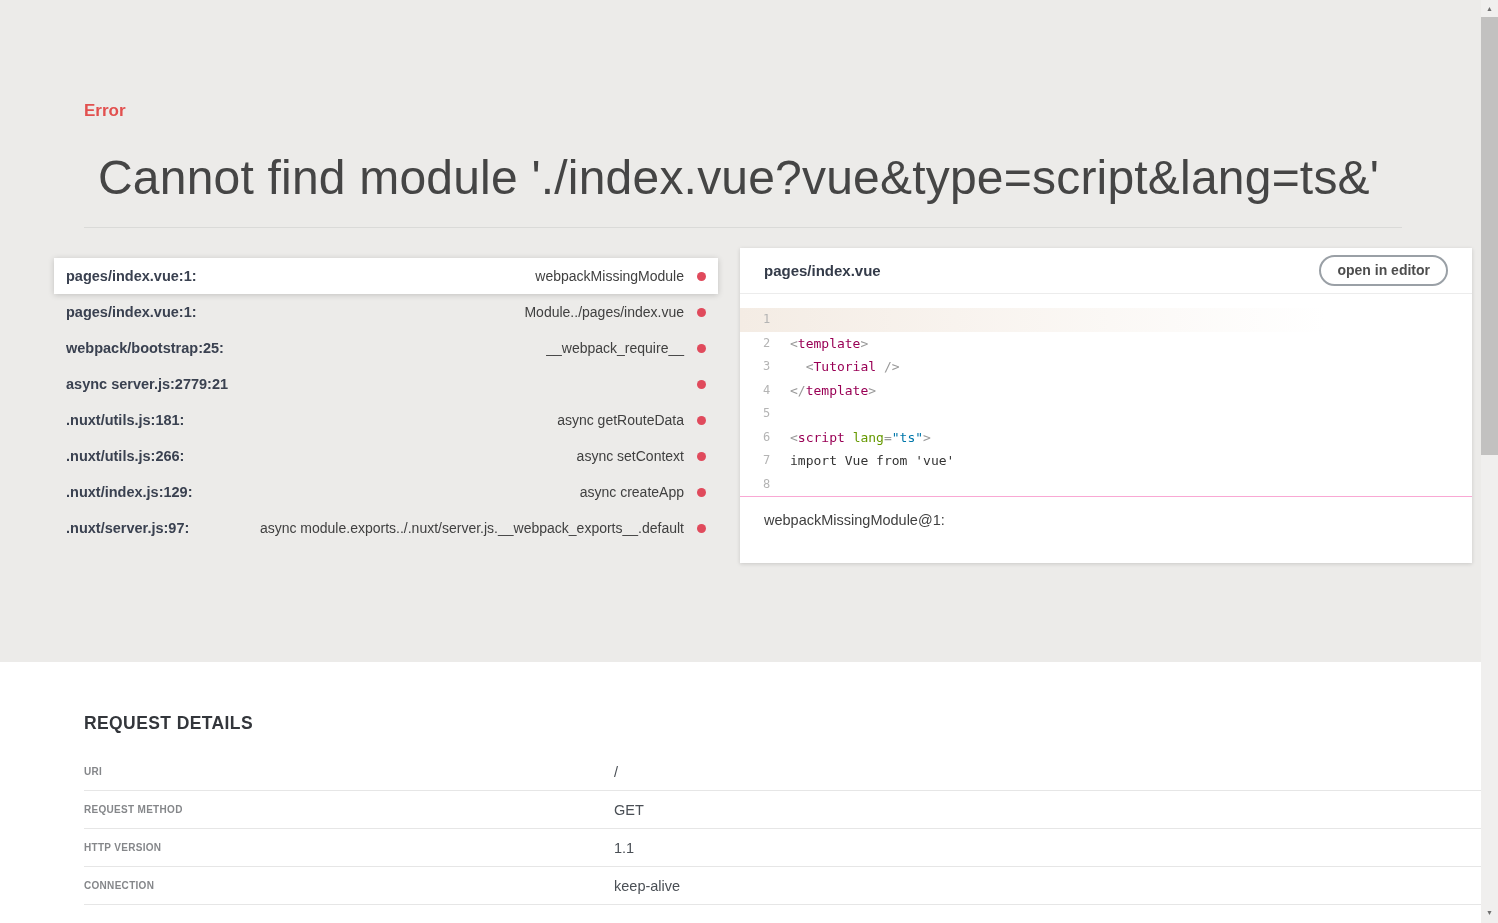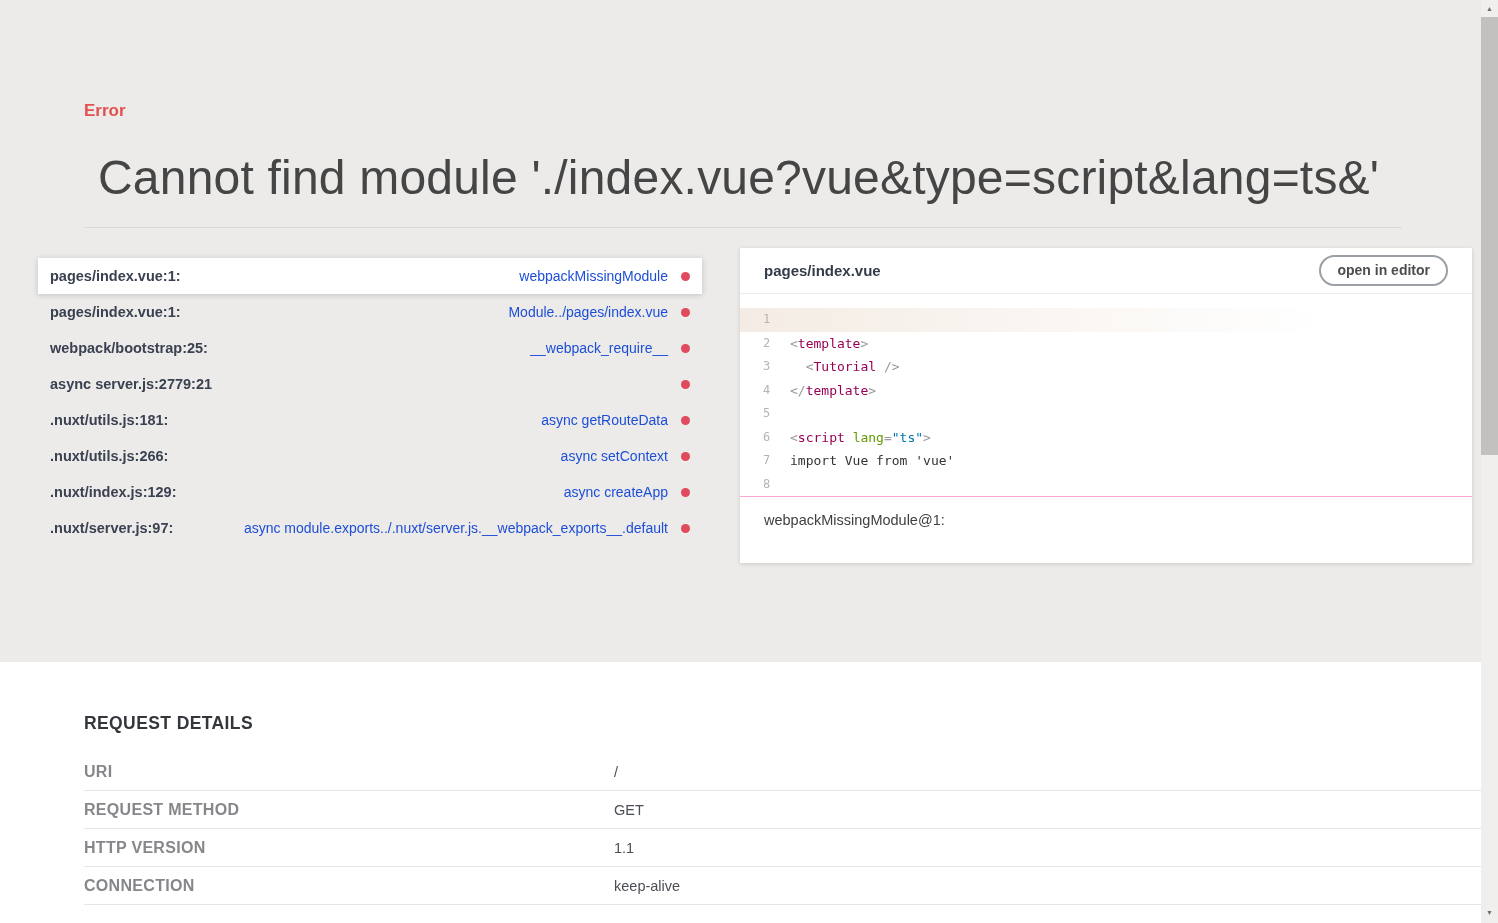--- a/index.html
+++ b/index.html
@@ -19,37 +19,37 @@
     font-size:48px;font-weight:300;color:#454545;margin:16px;
     font-family:"Liberation Sans", sans-serif;
     letter-spacing:0.2px;white-space:nowrap;
   }
   .title-rule{
     position:absolute;left:84px;top:227px;width:1318px;height:0;
     border-top:1px solid #DADAD8;
   }
   
   .stack-list{
-    position:absolute;left:38px;top:258px;width:664px;
+    position:absolute;left:54px;top:258px;width:664px;
     list-style:none;margin:0;padding:0;
   }
   .stack-row{
     height:36px;display:flex;align-items:center;
     padding:0 12px;box-sizing:border-box;cursor:pointer;
   }
   .stack-row.active{
     background:#FFFFFF;
     box-shadow:0 1px 6px rgba(0,0,0,0.18);
   }
   .stack-loc{
     font-size:14.5px;font-weight:bold;color:#3A4150;white-space:nowrap;
   }
   .stack-spacer{flex:1;}
   .stack-fn{
-    font-size:14px;color:#1d4ed8;margin-right:13px;white-space:nowrap;
+    font-size:14px;color:#404040;margin-right:13px;white-space:nowrap;
   }
   .stack-dot{
     width:9px;height:9px;border-radius:50%;background:#E04A5C;flex:0 0 auto;
   }
   
   .code-card{
     position:absolute;left:740px;top:248px;width:732px;height:315px;
     background:#FFFFFF;box-shadow:0 1px 4px rgba(0,0,0,0.15);
     box-sizing:border-box;
   }
@@ -97,21 +97,21 @@
   .request-heading{
     margin:0 0 0 84px;padding-top:51px;
     font-size:17.5px;font-weight:bold;color:#33363B;letter-spacing:0.4px;
   }
   .request-table{margin:19px 0 0 84px;width:1397px;}
   .request-row{
     display:flex;align-items:center;height:37px;
     border-bottom:1px solid #E6E6E6;
   }
   .request-label{
-    width:530px;font-size:16px;font-weight:bold;color:#85878A;
+    width:530px;font-size:10px;font-weight:bold;color:#85878A;
     letter-spacing:0.3px;flex:0 0 auto;
   }
   .request-value{font-size:14.5px;color:#4A4F55;}
   
   .scrollbar{
     position:absolute;right:0;top:0;width:17px;height:923px;background:#F0EFEE;
   }
   .scroll-arrow{
     position:absolute;left:0;width:17px;height:17px;
     display:flex;align-items:center;justify-content:center;

